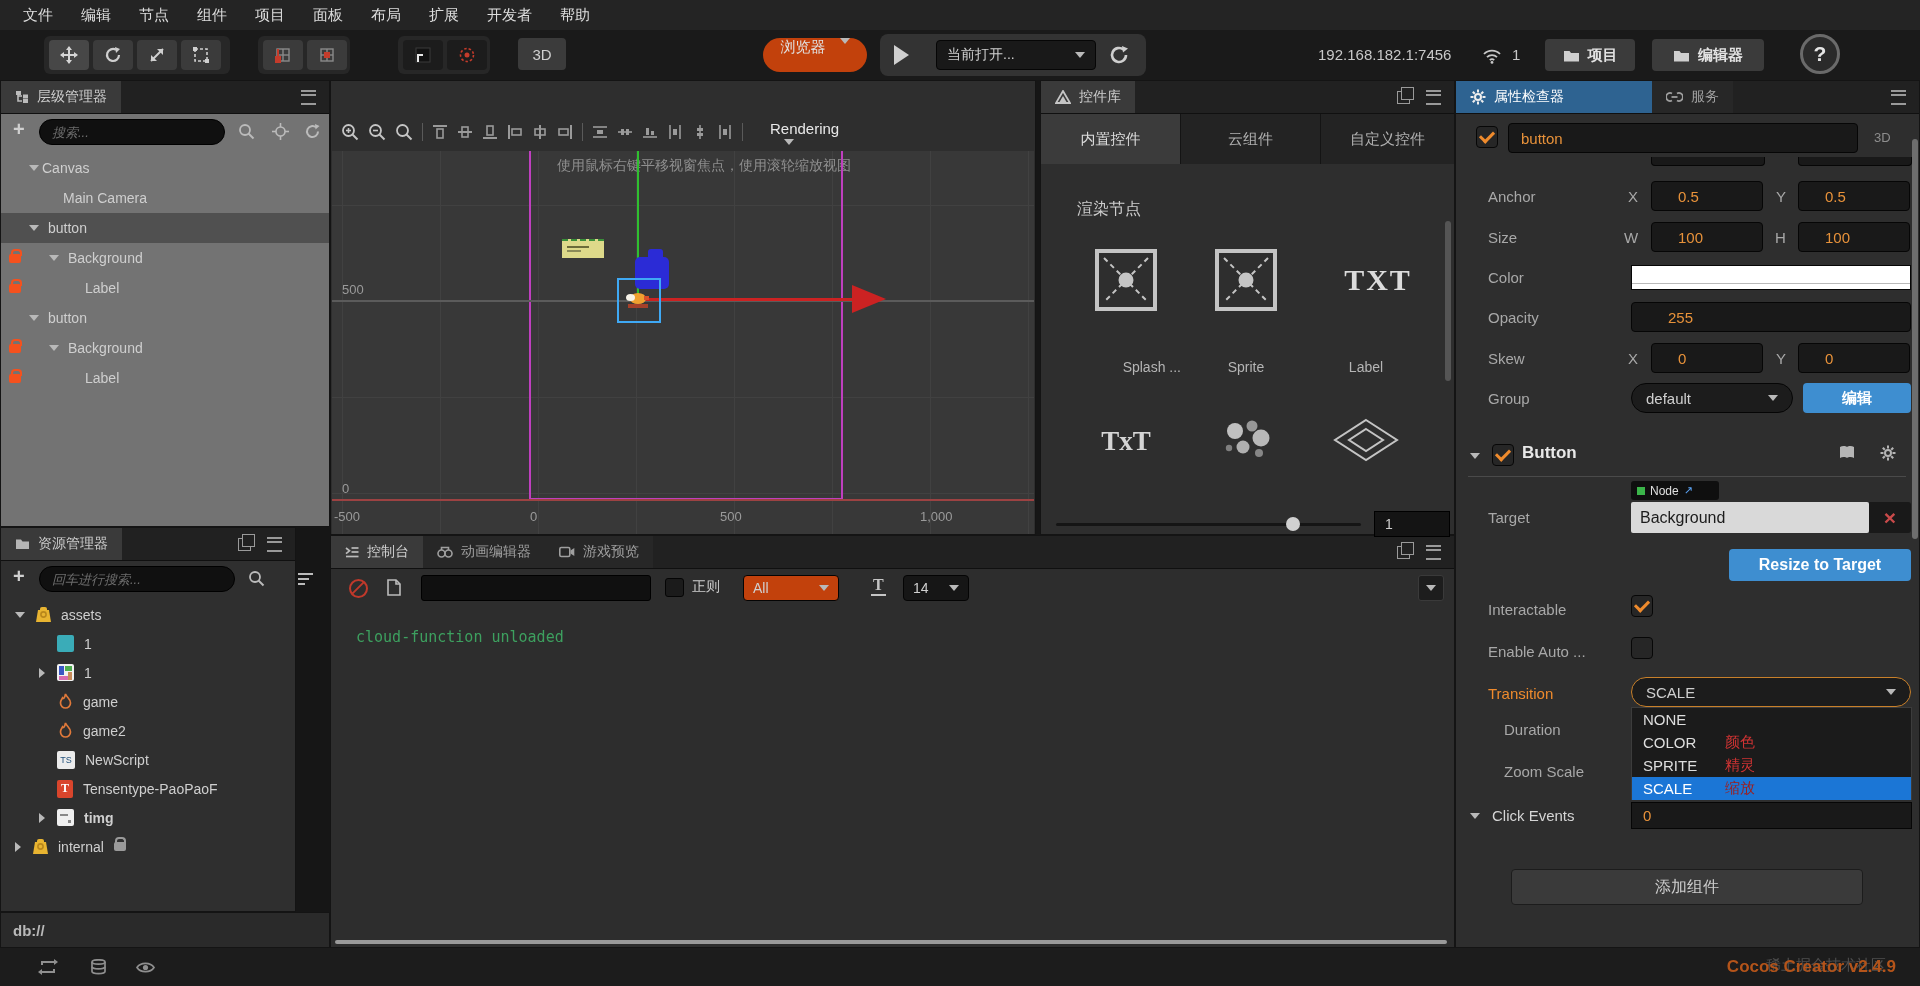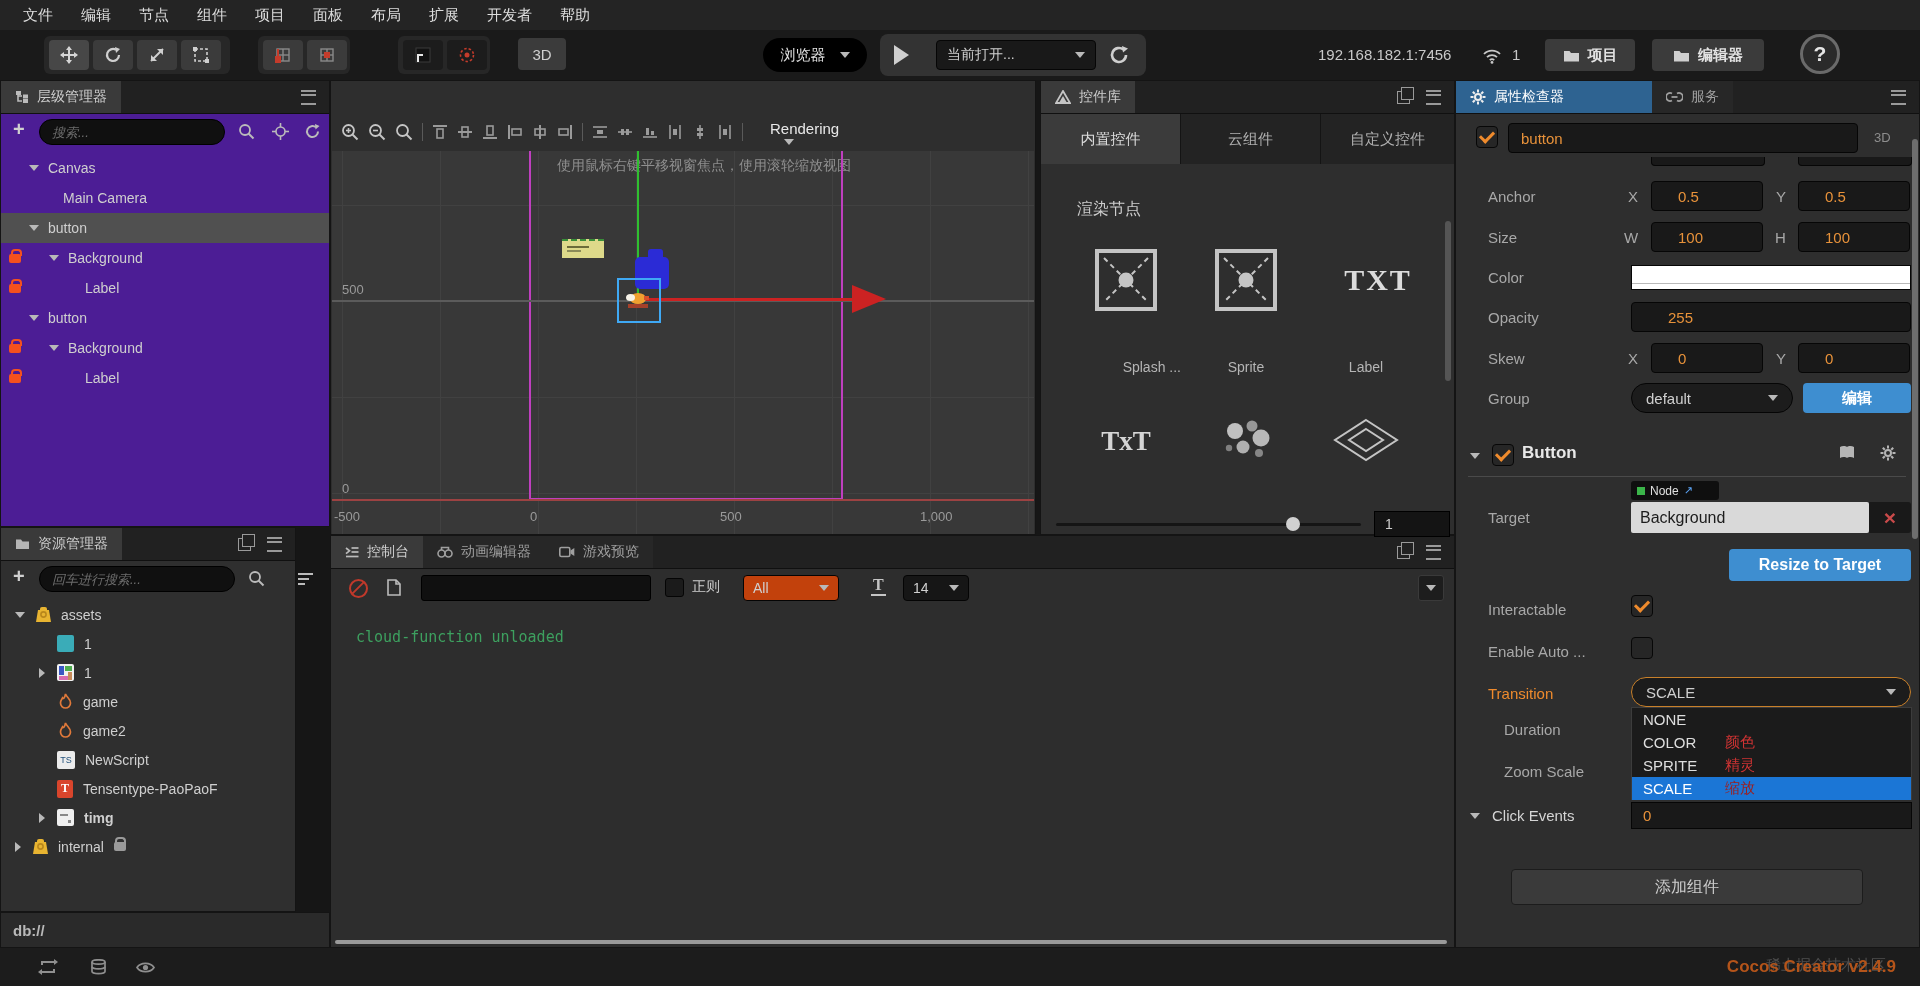--- a/index.html
+++ b/index.html
@@ -134,21 +134,21 @@
       <svg width="18" height="18">
           <circle cx="9" cy="9" r="6.5" fill="none" stroke="#c43b2b" stroke-width="1.6" stroke-dasharray="2.5 2"></circle>
           <circle cx="9" cy="9" r="2.5" fill="#c43b2b"></circle>
         </svg>
     </div>
   </div>
   <div class="tbtn abs" style="left:518px;top:8px;width:48px;height:32px;font-size:15px;color:#d0d0d0;">
     <span>3D</span>
   </div>
 
-  <div class="abs" style="left:763px;top:8px;width:104px;height:34px;background:#000000;border-radius:17px;display:flex;align-items:center;justify-content:center;gap:14px;">
+  <div class="abs" style="left:763px;top:8px;width:104px;height:34px;background:#c2410c;border-radius:17px;display:flex;justify-content:center;gap:14px;">
     <span style="font-size:15px;color:#e0e0e0;">浏览器</span>
     <span class="arrd"></span>
   </div>
   <div class="abs" style="left:880px;top:4px;width:266px;height:42px;background:#333;border-radius:8px;">
     <div class="abs" style="left:14px;top:11px;width:22px;height:20px;display:flex;align-items:center;">
       <span style="width:0;height:0;border-left:15px solid #cfcfcf;border-top:10px solid transparent;border-bottom:10px solid transparent;"></span>
     </div>
     <div class="abs" style="left:56px;top:6px;width:160px;height:30px;background:#191919;border:1px solid #060606;border-radius:4px;display:flex;align-items:center;box-sizing:border-box;padding:0 10px;">
       <span style="font-size:14px;color:#d0d0d0;flex:1;">当前打开...</span>
       <span class="arrd"></span>
@@ -181,21 +181,21 @@
     <svg width="17" height="13">
         <path d="M1 2h5.5l1.5 2H16v8.5H1z" fill="#cfcfcf"></path>
       </svg>
     <span style="font-size:15px;color:#e2e2e2;font-weight:bold;">编辑器</span>
   </div>
   <div class="abs" style="left:1800px;top:4px;width:40px;height:40px;border-radius:50%;background:#2a2a2a;border:3px solid #6a6a6a;box-sizing:border-box;display:flex;align-items:center;justify-content:center;">
     <span style="font-size:21px;font-weight:bold;color:#e5e5e5;">?</span>
   </div>
 </div>
 
-<div class="panel" style="left:0;top:80px;width:330px;height:447px;background:#4c1d95;">
+<div class="panel" style="left:0;top:80px;width:330px;height:447px;background:#737373;">
   <div class="phead">
     <div class="ptab" style="max-width:170px;">
       <svg width="14" height="14">
           <g stroke="#bbb" stroke-width="1.6" fill="none">
             <path d="M3 3v8h4"></path>
             <path d="M3 6h4"></path>
           </g>
           <rect x="1" y="1" width="5" height="4" fill="#bbb"></rect>
           <rect x="8" y="4.5" width="5" height="4" fill="#bbb"></rect>
           <rect x="8" y="9" width="5" height="4" fill="#bbb"></rect>
@@ -222,21 +222,21 @@
         </g>
       </svg>
     <svg class="abs" width="17" height="17" style="left:303px;top:10px;">
         <path d="M14 8.5a5.5 5.5 0 1 1-2-4.2" fill="none" stroke="#bbb" stroke-width="2"></path>
         <polygon points="11,1 15.5,3 11.5,6.5" fill="#bbb"></polygon>
       </svg>
   </div>
   <div class="abs" style="left:0;top:72px;right:0;bottom:0;">
     <div class="trow" style="top:0;">
       <span class="arrd" style="margin-left:28px;"></span>
-      <span style="margin-left:9px;">Canvas</span>
+      <span style="margin-left:3px;">Canvas</span>
     </div>
     <div class="trow" style="top:30px;">
       <span style="margin-left:62px;">Main Camera</span>
     </div>
     <div class="trow sel" style="top:60px;">
       <span class="arrd" style="margin-left:28px;"></span>
       <span style="margin-left:9px;">button</span>
     </div>
     <div class="trow" style="top:90px;">
       <span class="lock" style="margin-left:8px;"></span>

